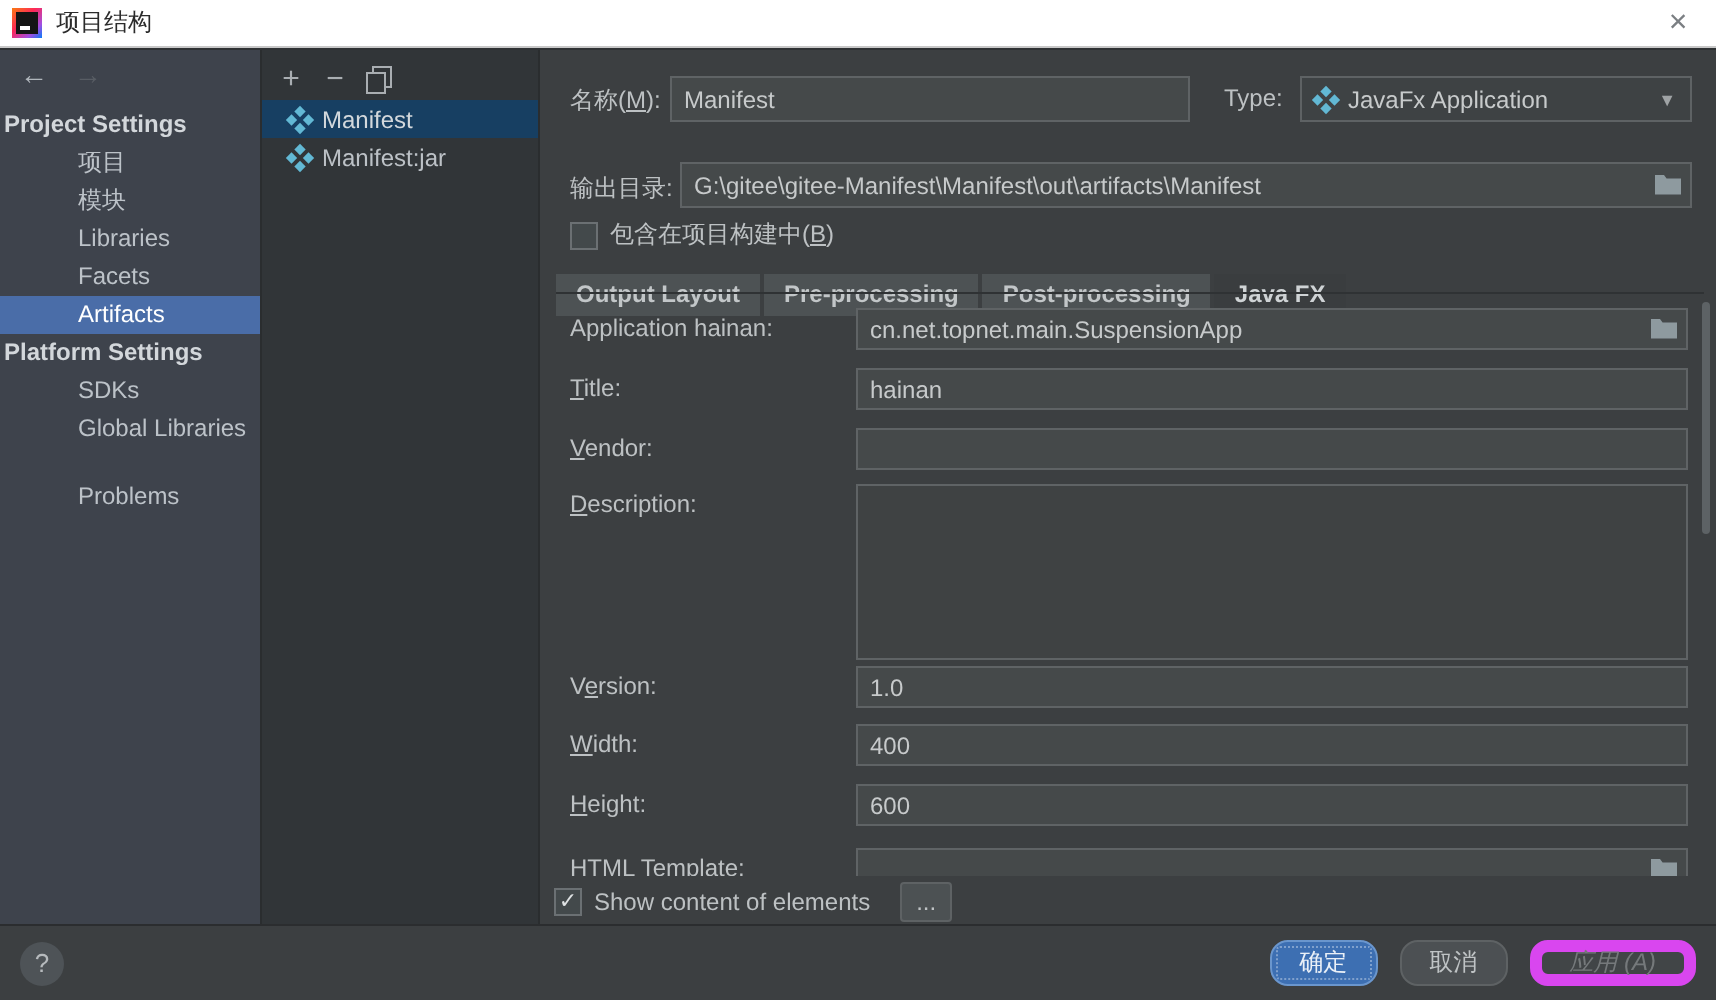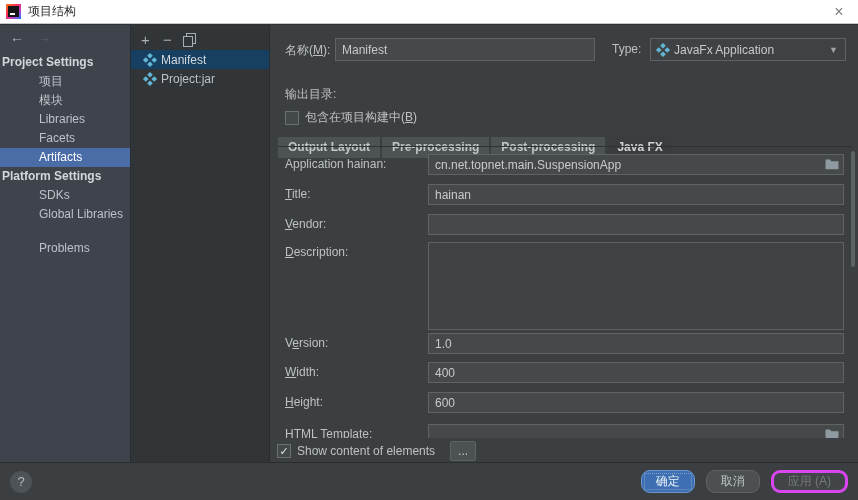--- a/index.html
+++ b/index.html
@@ -82,21 +82,21 @@
   .more-btn { margin-left:9px; width:26px; height:20px; background:#4c5153; border:1px solid #5e6264; color:#bfc3c5; text-align:center; line-height:18px; border-radius:2px; }
 
   
   .footer { height:38px; border-top:1px solid #2b2d2f; background:#3c3f41; display:flex; align-items:center; padding:0 10px; }
   .help-btn { width:22px; height:22px; border-radius:50%; background:#4e5357; color:#b6babd; display:flex; align-items:center; justify-content:center; font-size:13px; }
   .spacer { flex:1; }
   .btn { height:23px; padding:0 14px; margin-left:11px; border-radius:9px; display:flex; align-items:center; justify-content:center; position:relative; }
   .btn-ok { background:#3d6fb2; border:1px solid #6a96cd; color:#eaf0f7; }
   .btn-ok::after { content:""; position:absolute; inset:2px; border:1px dotted rgba(255,255,255,.35); border-radius:2px; }
   .btn-cancel { background:#4c5053; border:1px solid #5e6264; color:#bfc3c5; }
-  .btn-apply { background:#414547; border:3px solid #d946ef; color:#75797b; }
+  .btn-apply { background:#414547; border:6px solid #d946ef; color:#75797b;font-style:italic; }
 </style>
 </head>
 <body>
 
 <div class="titlebar">
   <div class="app-icon"></div>
   <span class="title-text">项目结构</span>
   <span class="close-btn">×</span>
 </div>
 
@@ -138,41 +138,47 @@
           </span>
           <span>Manifest</span>
         </div>
         <div class="artifact-row">
           <span class="dmd">
             <i></i>
             <i></i>
             <i></i>
             <i></i>
           </span>
-          <span>Project:jar</span>
+          <span>Manifest:jar</span>
         </div>
       </div>
   </div>
 
   <div class="right">
     <span class="abs flabel lbl-name">名称(<u>M</u>):</span>
     <input class="abs txt inp-name" value="Manifest" style="">
     <span class="abs flabel lbl-type">Type:</span>
     <div class="abs dropdown">
       <span class="dmd">
           <i></i>
           <i></i>
           <i></i>
           <i></i>
         </span>
       <span class="dd-text">JavaFx Application</span>
       <span class="dd-arrow">▼</span>
     </div>
 
     <span class="abs flabel lbl-out">输出目录:</span>
+    <div class="abs out-wrap">
+      <input class="txt" value="G:\gitee\gitee-Manifest\Manifest\out\artifacts\Manifest" style="">
+      <svg class="folder-ico" viewBox="0 0 14 12">
+        <path d="M0.5 1.5 h4.5 l1.3 1.8 h7.2 v8 h-13 z" fill="#8e9a9f"></path>
+        </svg>
+    </div>
 
     <div class="abs cb-row cb-include">
       <span class="cb"></span>
       <span class="flabel">包含在项目构建中(<u>B</u>)</span>
     </div>
 
     <div class="tabs"><span class="tab">Output Layout</span><span class="tab">Pre-processing</span><span class="tab">Post-processing</span><span class="tab active">Java FX</span></div>
     <div class="tab-sep"></div>
 
     <div class="form-area">

